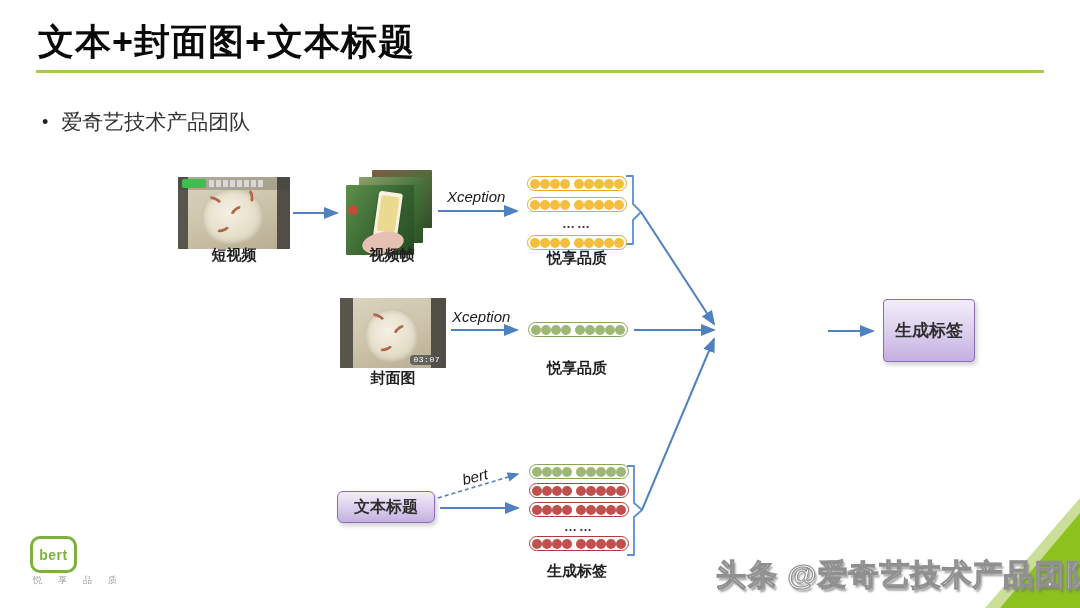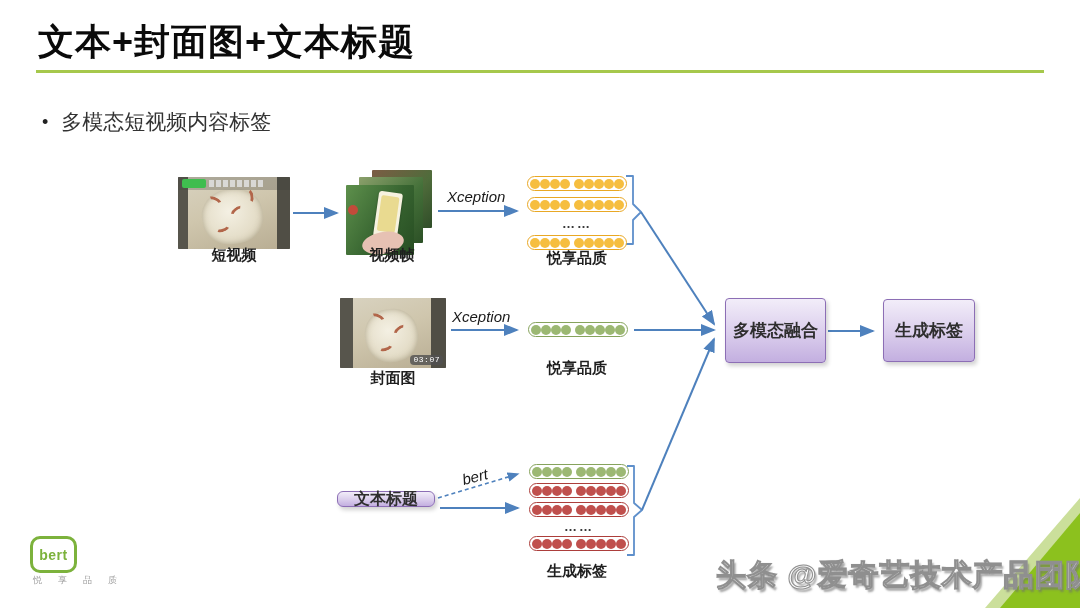--- a/index.html
+++ b/index.html
@@ -62,21 +62,21 @@
           border-radius:3px; transform:rotate(8deg); box-shadow:0 1px 2px rgba(0,0,0,.4); }
   .card-in { position:absolute; left:3px; top:4px; right:3px; bottom:6px; background:#e9da90; border-radius:2px; }
   .hand { position:absolute; left:16px; bottom:1px; width:42px; height:22px; background:#e6c1b3;
           border-radius:50%; transform:rotate(-10deg); }
   .flower { position:absolute; left:2px; top:20px; width:10px; height:10px; background:#c24b3a; border-radius:50%; }
 
   
   .pbox { display:flex; align-items:center; justify-content:center; color:#2e2e2e;
           border:1.5px solid #8C6EB5; background:linear-gradient(#F2EDF9 0%, #DACDEC 55%, #C3AFE0 100%);
           box-shadow:2px 3px 4px rgba(0,0,0,.18); }
-  .text-title-box { left:337px; top:491px; width:98px; height:16px; border-radius:6px; font-size:16px; font-weight:600; }
+  .text-title-box { left:337px; top:491px; width:98px; height:32px; border-radius:6px; font-size:16px; font-weight:600; }
   .fusion-box { left:725px; top:298px; width:101px; height:65px; border-radius:4px; font-size:17px; font-weight:600; }
   .output-box { left:883px; top:299px; width:92px; height:63px; border-radius:4px; font-size:17px; font-weight:600; }
 
   
   .logo-box { left:30px; top:536px; width:47px; height:37px; border:3px solid #7CB23C; border-radius:10px;
               display:flex; align-items:center; justify-content:center; }
   .logo-text { font-size:14px; font-weight:800; color:#7CB23C; letter-spacing:.5px; }
   .brand-name { left:84px; top:537px; font-size:27px; font-weight:700; color:#7CB23C; }
   .tagline { left:33px; top:574px; font-size:9px; color:#9e9e9e; letter-spacing:16px; }
   .corner-light { right:0; bottom:0; width:95px; height:110px; background:#CBDF9B;
@@ -92,21 +92,21 @@
 </style>
 </head>
 <body>
 
 <div class="slide">
 
   <div class="abs title">文本+封面图+文本标题</div>
   <div class="abs title-rule"></div>
   <div class="abs bullet-line">
     <span class="bullet-dot">•</span>
-    <span>多模态短视频内容标签</span>
+    <span>爱奇艺技术产品团队</span>
   </div>
 
   <svg class="connectors" width="1080" height="608" viewBox="0 0 1080 608">
     <defs>
       <marker id="arr" markerWidth="9" markerHeight="8" refX="6.5" refY="3" orient="auto">
         <path d="M0,0 L7.5,3 L0,6 z" fill="#4E81BD"></path>
       </marker>
     </defs>
 
     <line x1="293" y1="213" x2="337" y2="213" stroke="#4E81BD" stroke-width="2" marker-end="url(#arr)"></line>
@@ -277,21 +277,20 @@
         <span class="vec-circle" style="background: rgb(192, 80, 77);"></span>
         <span class="vec-circle" style="background: rgb(192, 80, 77); margin-left: 4px;"></span>
         <span class="vec-circle" style="background: rgb(192, 80, 77);"></span>
         <span class="vec-circle" style="background: rgb(192, 80, 77);"></span>
         <span class="vec-circle" style="background: rgb(192, 80, 77);"></span>
         <span class="vec-circle" style="background: rgb(192, 80, 77);"></span>
       </div>
     </div>
   <div class="abs lbl" style="left:517px;top:562px;width:120px;">生成标签</div>
 
-  <div class="abs pbox fusion-box">多模态融合</div>
   <div class="abs pbox output-box">生成标签</div>
 
   <div class="abs logo-box">
     <span class="logo-text">bert</span>
   </div>
   <div class="abs tagline">悦享品质</div>
 
   <div class="abs corner-light"></div>
   <div class="abs corner-bright"></div>
   <div class="abs watermark">头条 @爱奇艺技术产品团队</div>

